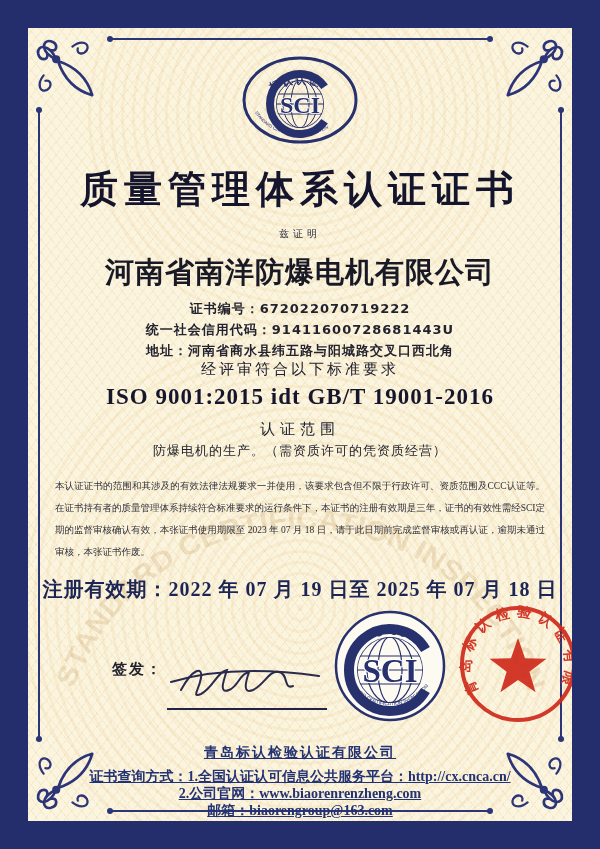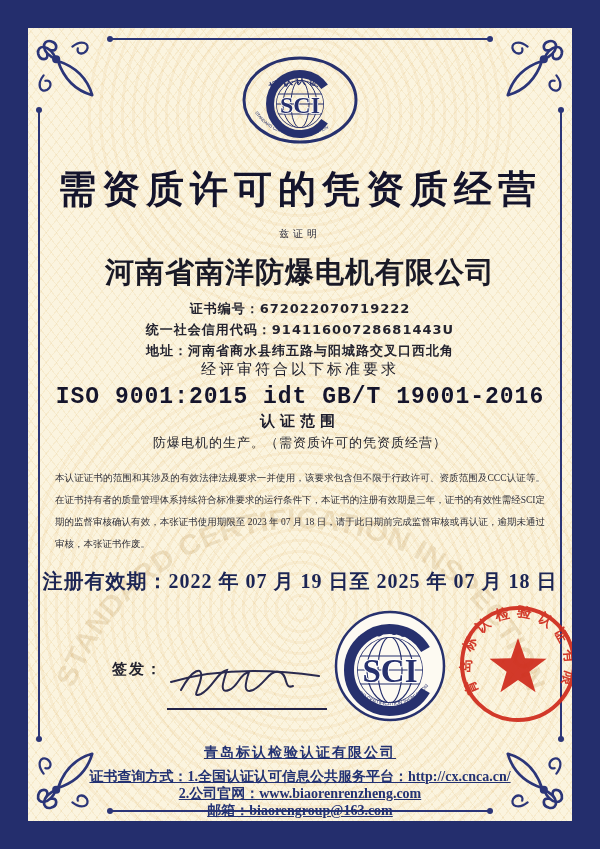--- a/index.html
+++ b/index.html
@@ -39,22 +39,22 @@
            color:#14142c; }
   .certify { margin-top:12px; font-size:10px; letter-spacing:4px; color:#2a2a3a; }
   .company { margin-top:12px; font-size:29px; font-weight:bold; letter-spacing:1px;
              color:#191926; font-family:"Liberation Sans","DejaVu Sans",sans-serif; }
   .info-row { margin-top:7px; font-size:13px; font-weight:bold; color:#23232f; letter-spacing:1px; }
   .info-row + .info-row { margin-top:3px; }
   .num { font-family:"DejaVu Sans","Liberation Sans",sans-serif; font-weight:bold; }
 
   .std-intro { margin-top:0; font-size:15px; letter-spacing:3px; color:#20202e; }
   .std-code  { margin-top:5px; font-size:23px; font-weight:bold; letter-spacing:1px;
-               color:#15152c; font-family:Liberation Mono, monospace; }
-  .scope-label { margin-top:2px; font-size:15px; font-weight:bold; letter-spacing:5px; color:#1c1c2c; }
+               color:#15152c; font-family:Liberation Serif, serif; }
+  .scope-label { margin-top:10px; font-size:15px; font-weight:normal; letter-spacing:5px; color:#1c1c2c; }
   .scope { margin-top:3px; font-size:13px; letter-spacing:1px; color:#26262f; }
 
   .terms { margin:15px auto 0; width:490px; font-size:9.5px; line-height:22px;
            text-align:justify; color:#2e2e38; }
   .validity { margin-top:13px; font-size:20px; font-weight:bold; letter-spacing:1px; color:#1c2554; }
 
   .sig-row { position:absolute; left:84px; top:632px; display:flex; }
   .sig-label { font-size:15px; font-weight:bold; color:#23232f; letter-spacing:2px; padding-bottom:6px; }
   .sig-line { display:inline-block; border-bottom:2px solid #232348; margin-left:4px; }
 
@@ -150,21 +150,21 @@
         <path d="M 86.6,69.2 A 30,30 0 1 1 86.6,34.8" fill="none" stroke="#27316e" stroke-width="8"></path>
         <text x="62" y="61" text-anchor="middle" font-size="24" font-weight="bold" fill="#27316e" stroke="#ffffff" stroke-width="1.5" paint-order="stroke" font-family="Liberation Serif, serif">SCI</text>
         <text font-size="10" font-weight="bold" fill="#27316e" font-family="Liberation Sans, sans-serif">
           <textPath href="#tArcTop" startOffset="14%">标 认 认 证</textPath>
         </text>
         <text font-size="4.2" fill="#27316e" font-family="Liberation Sans, sans-serif">
           <textPath href="#tArcBot" startOffset="6%">STANDARD CERTIFICATION INSPECTION</textPath>
         </text>
       </svg>
 
-      <div class="title">需资质许可的凭资质经营</div>
+      <div class="title">质量管理体系认证证书</div>
       <div class="certify">兹证明</div>
       <div class="company">河南省南洋防爆电机有限公司</div>
 
       <div class="info-row">
         <span>证书编号：</span><span class="num">672022070719222</span>
       </div>
       <div class="info-row">
         <span>统一社会信用代码：</span><span class="num">91411600728681443U</span>
       </div>
       <div class="info-row">

